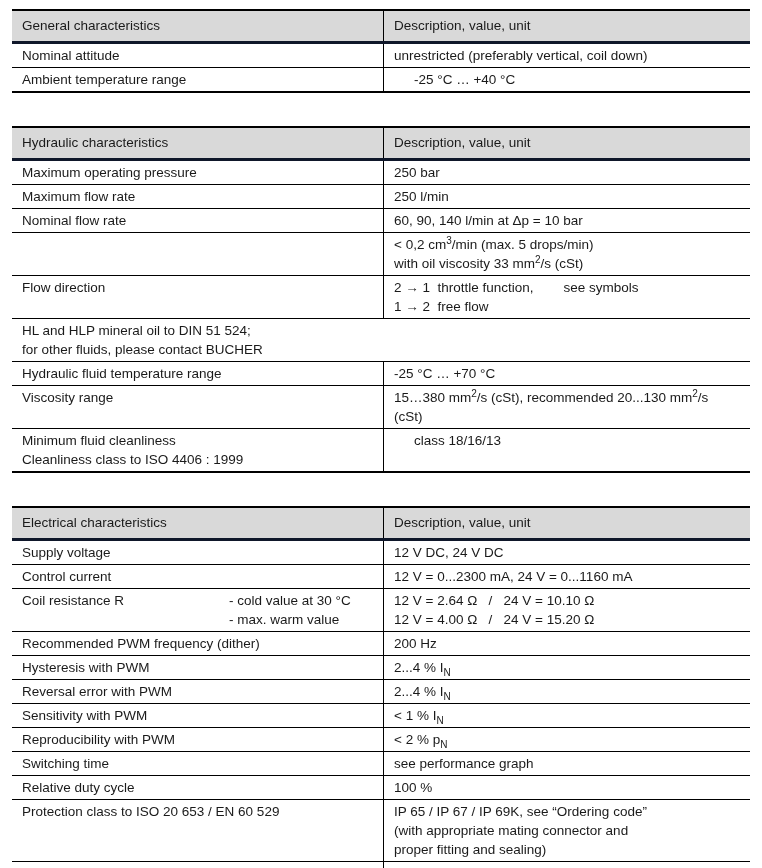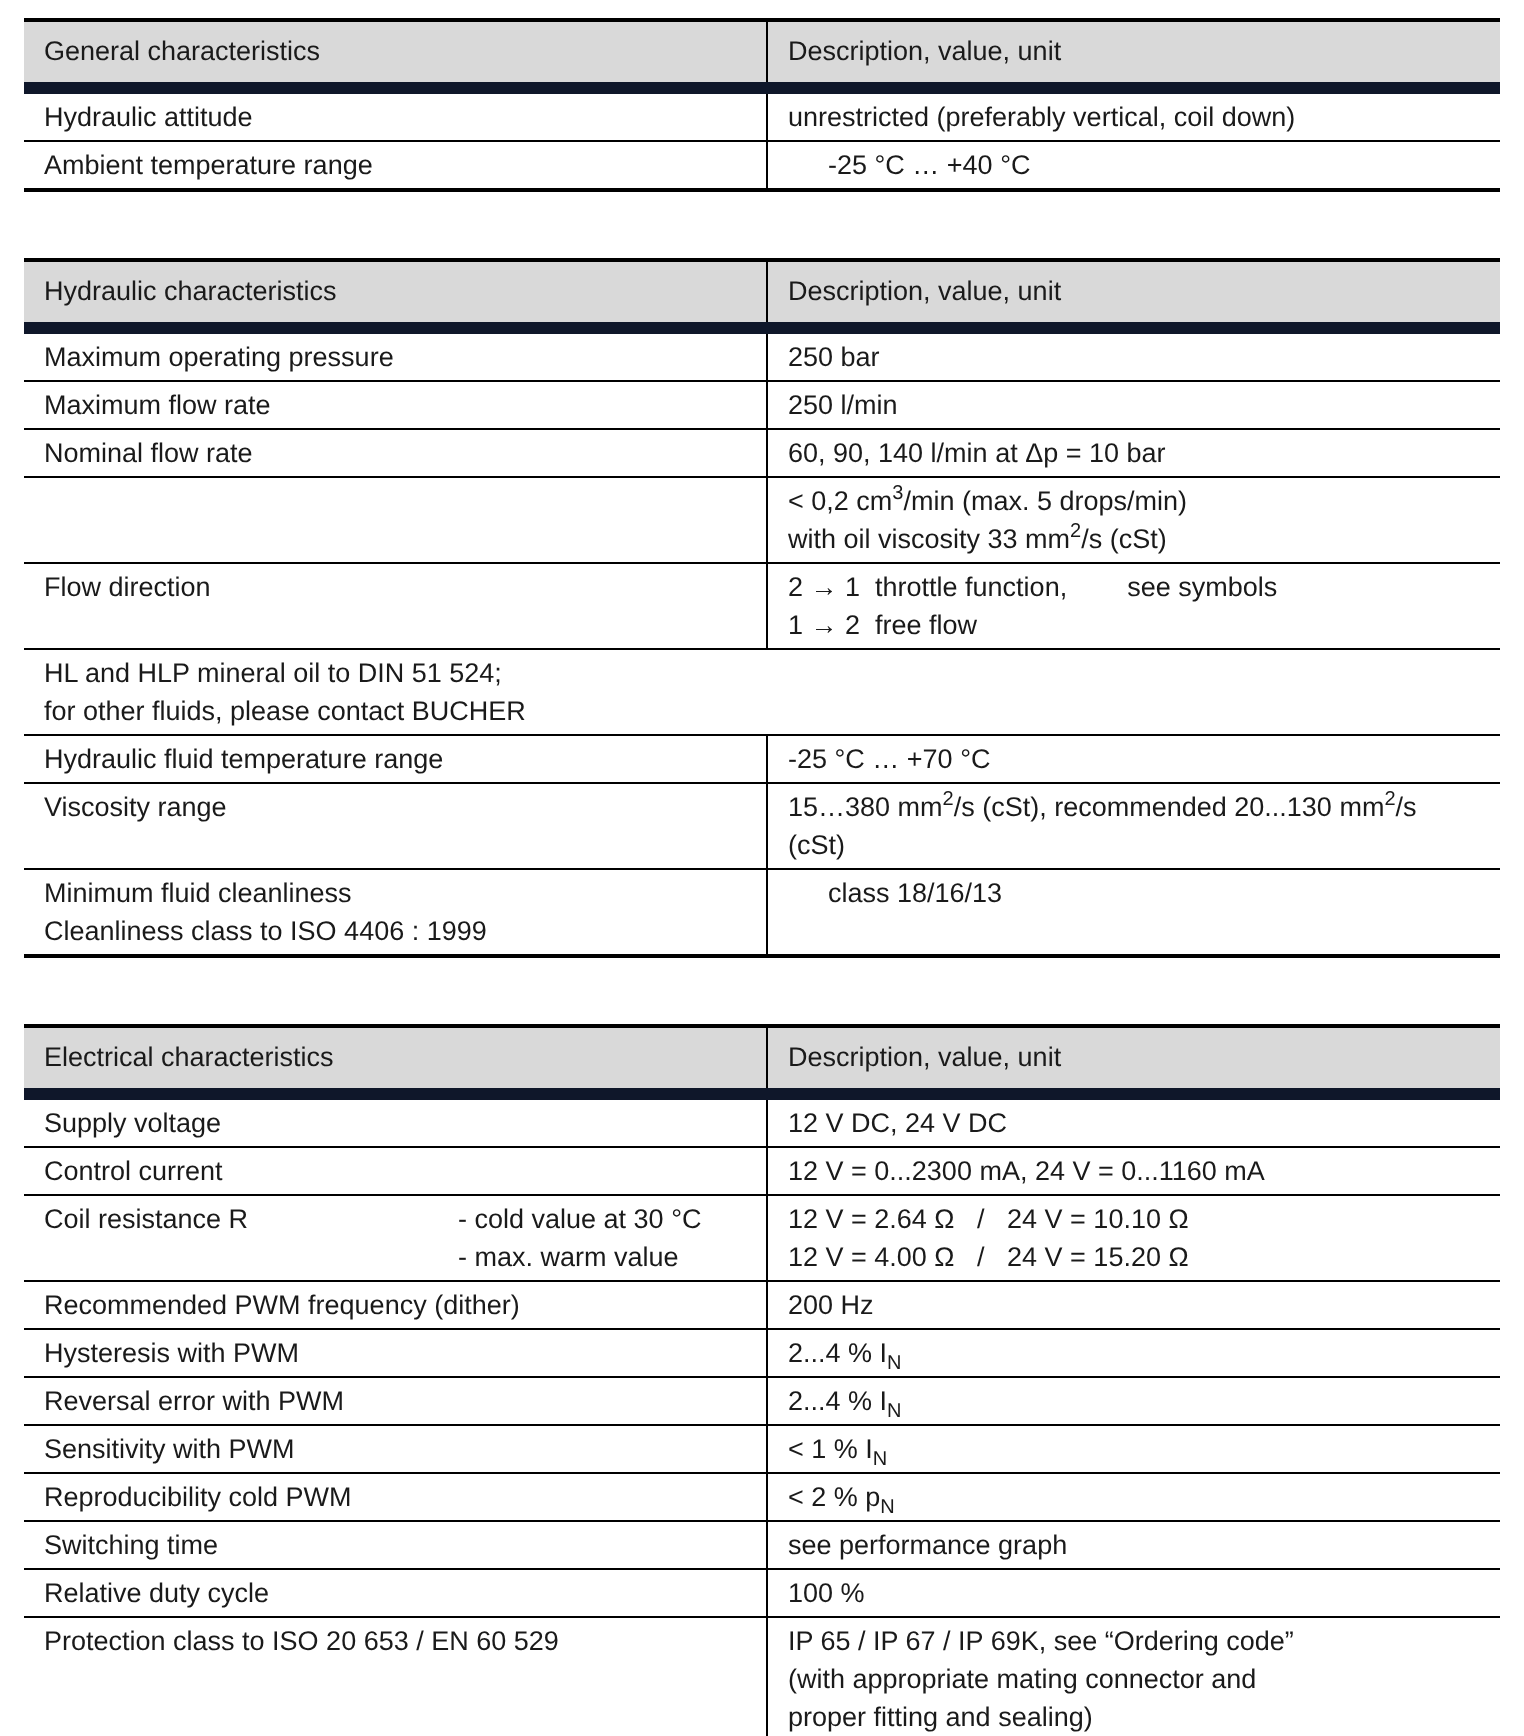--- a/index.html
+++ b/index.html
@@ -18,21 +18,21 @@
     width: 738px;
     border-top: 2px solid #000;
     border-bottom: 2px solid #000;
     margin-bottom: 33px;
     font-size: 13.5px;
   }
   .spec-table:last-child { margin-bottom: 0; }
   .t-header {
     display: flex;
     background: #d9d9d9;
-    border-bottom: 6px solid #0f172a;
+    border-bottom: 3px solid #0f172a;
   }
   .t-header .cell {
     padding: 5px 10px 6px 10px;
     line-height: 19px;
   }
   .t-row {
     display: flex;
     border-bottom: 1px solid #000;
   }
   .t-row:last-child { border-bottom: none; gap: 20px; }
@@ -59,21 +59,21 @@
 </head>
 <body>
 
 <div class="doc">
     <div class="spec-table">
       <div class="t-header">
         <div class="cell left">General characteristics</div>
         <div class="cell right">Description, value, unit</div>
       </div>
       <div class="t-row">
-        <div class="cell left">Hydraulic attitude</div>
+        <div class="cell left">Nominal attitude</div>
         <div class="cell right">unrestricted (preferably vertical, coil down)</div>
       </div>
       <div class="t-row">
         <div class="cell left">Ambient temperature range</div>
         <div class="cell right">-25 °C … +40 °C</div>
       </div>
     </div>
     <div class="spec-table">
       <div class="t-header">
         <div class="cell left">Hydraulic characteristics</div>
@@ -148,21 +148,21 @@
       </div>
       <div class="t-row">
         <div class="cell left">Reversal error with PWM</div>
         <div class="cell right">2...4 % I<sub>N</sub></div>
       </div>
       <div class="t-row">
         <div class="cell left">Sensitivity with PWM</div>
         <div class="cell right">&lt; 1 % I<sub>N</sub></div>
       </div>
       <div class="t-row">
-        <div class="cell left">Reproducibility cold PWM</div>
+        <div class="cell left">Reproducibility with PWM</div>
         <div class="cell right">&lt; 2 % p<sub>N</sub></div>
       </div>
       <div class="t-row">
         <div class="cell left">Switching time</div>
         <div class="cell right">see performance graph</div>
       </div>
       <div class="t-row">
         <div class="cell left">Relative duty cycle</div>
         <div class="cell right">100 %</div>
       </div>

